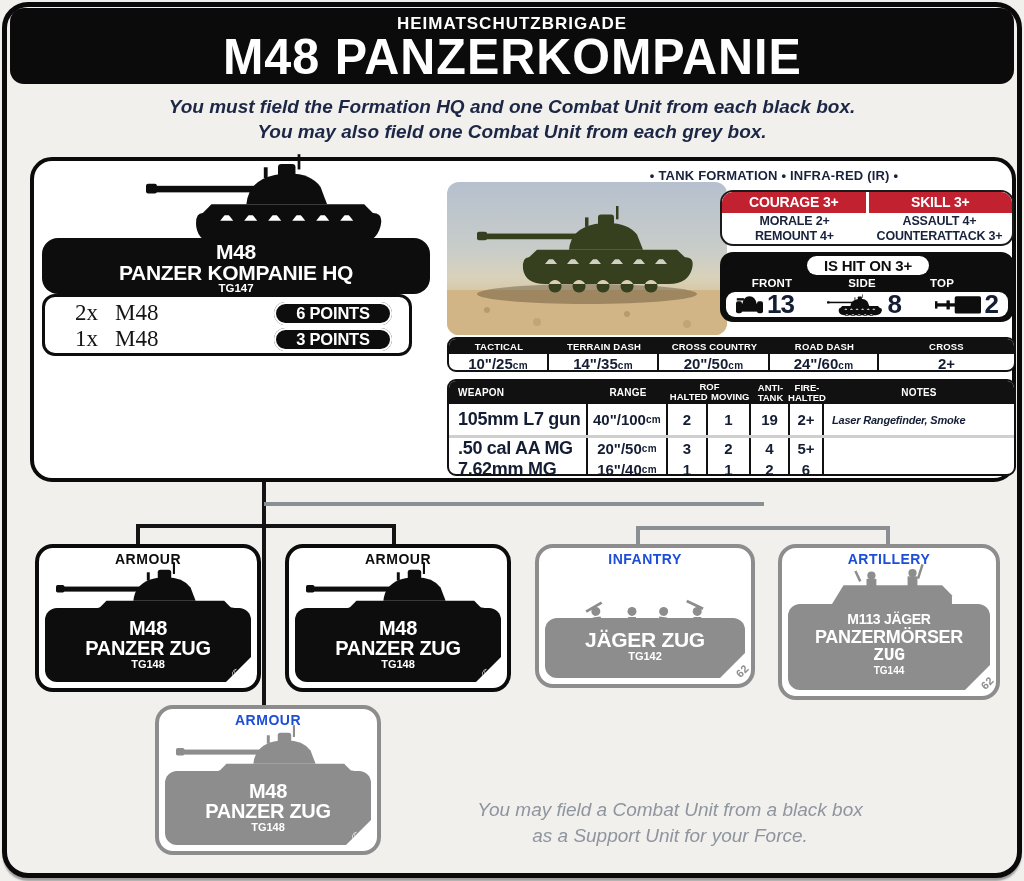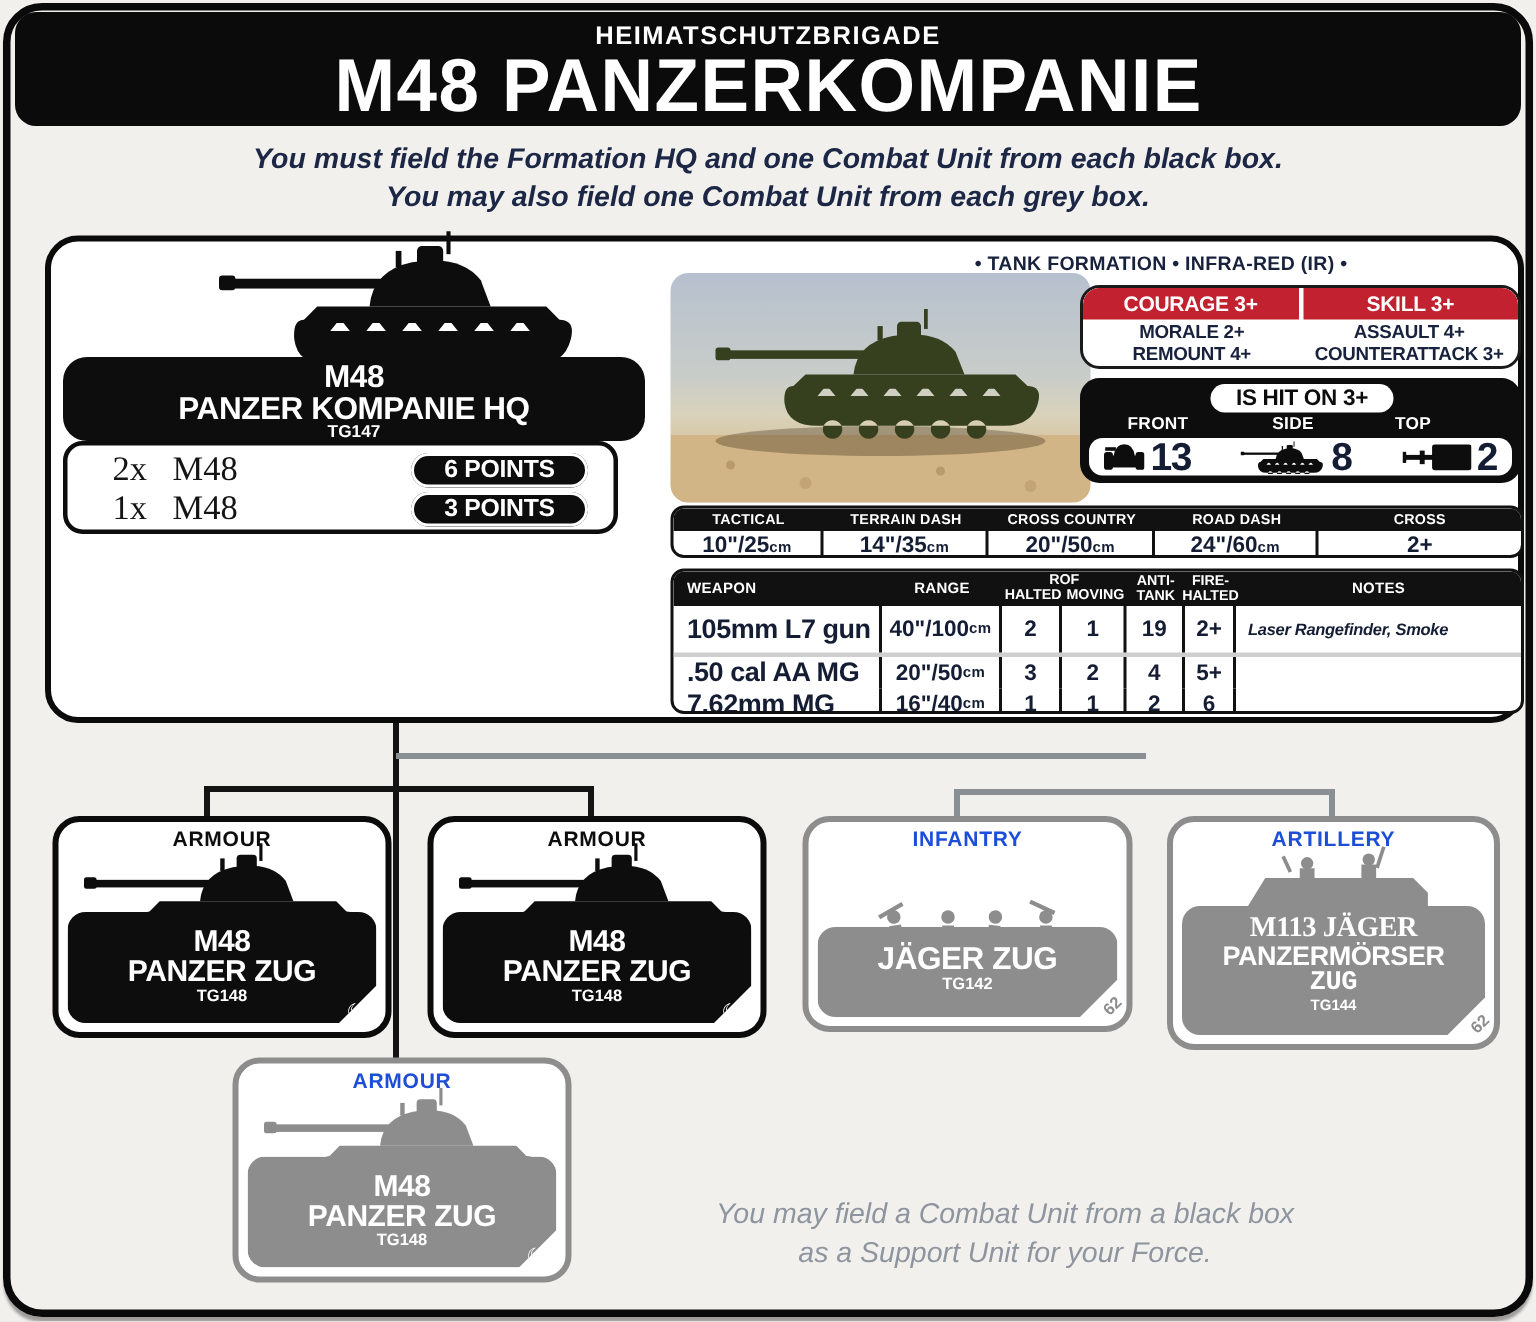--- a/index.html
+++ b/index.html
@@ -460,21 +460,21 @@
   </div>
 
   <div class="unit unit--grey" style="left:778px;top:544px;width:222px;height:156px;">
     <div class="cat">ARTILLERY</div>
     <div class="sil" style="top:16px;width:165px;">
       <svg viewBox="0 0 200 84" width="165" height="69" fill="currentColor">
           <use href="#sym-m113"></use>
         </svg>
     </div>
     <div class="unit-label" style="height:86px;padding-top:6px;">
-      <div class="l1" style="font-size:19px;line-height:18px;font-family:Liberation Serif, serif;">M113 JÄGER</div>
+      <div class="l1" style="font-size:14px;line-height:18px;">M113 JÄGER</div>
       <div class="l2" style="font-size:18px;line-height:18px;">PANZERMÖRSER</div>
       <div class="l2" style="font-size:18px;line-height:18px;font-family:Liberation Mono, monospace;">ZUG</div>
       <div class="code" style="font-size:10px;">TG144</div>
     </div>
     <div class="badge62">62</div>
   </div>
 
   <div class="unit unit--grey" style="left:155px;top:705px;width:226px;height:150px;">
     <div class="cat">ARMOUR</div>
     <div class="sil" style="top:16px;width:185px;">

